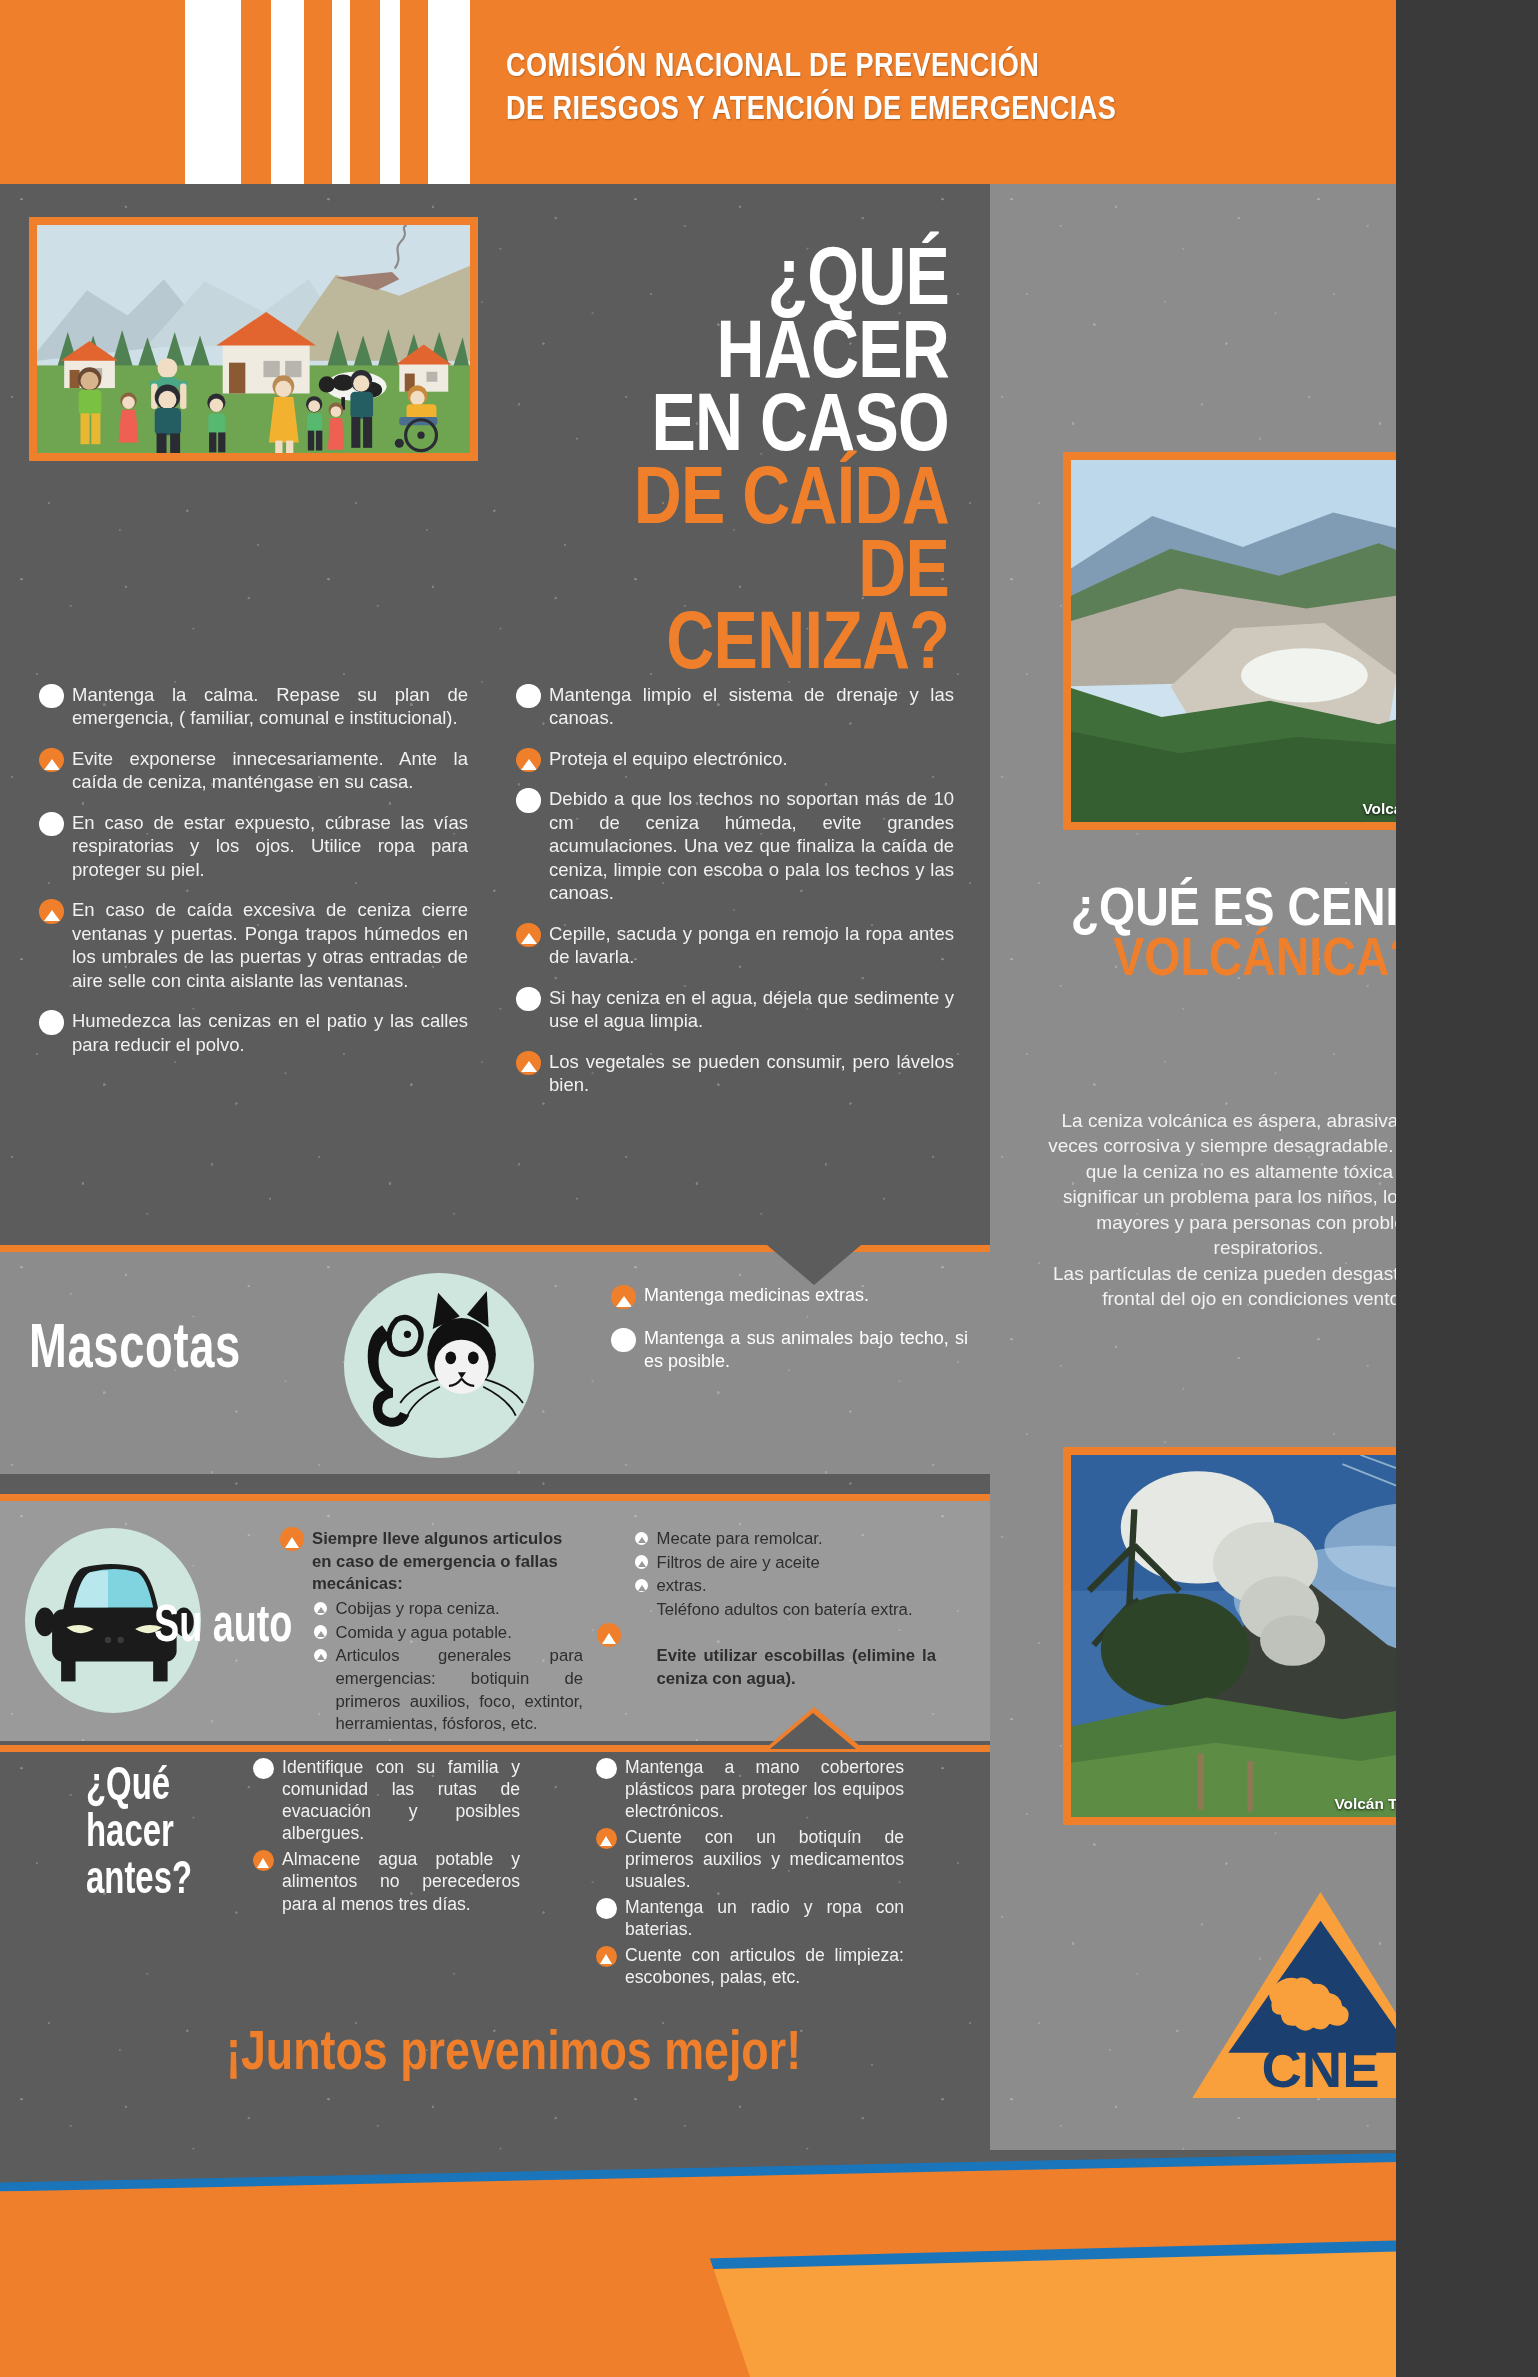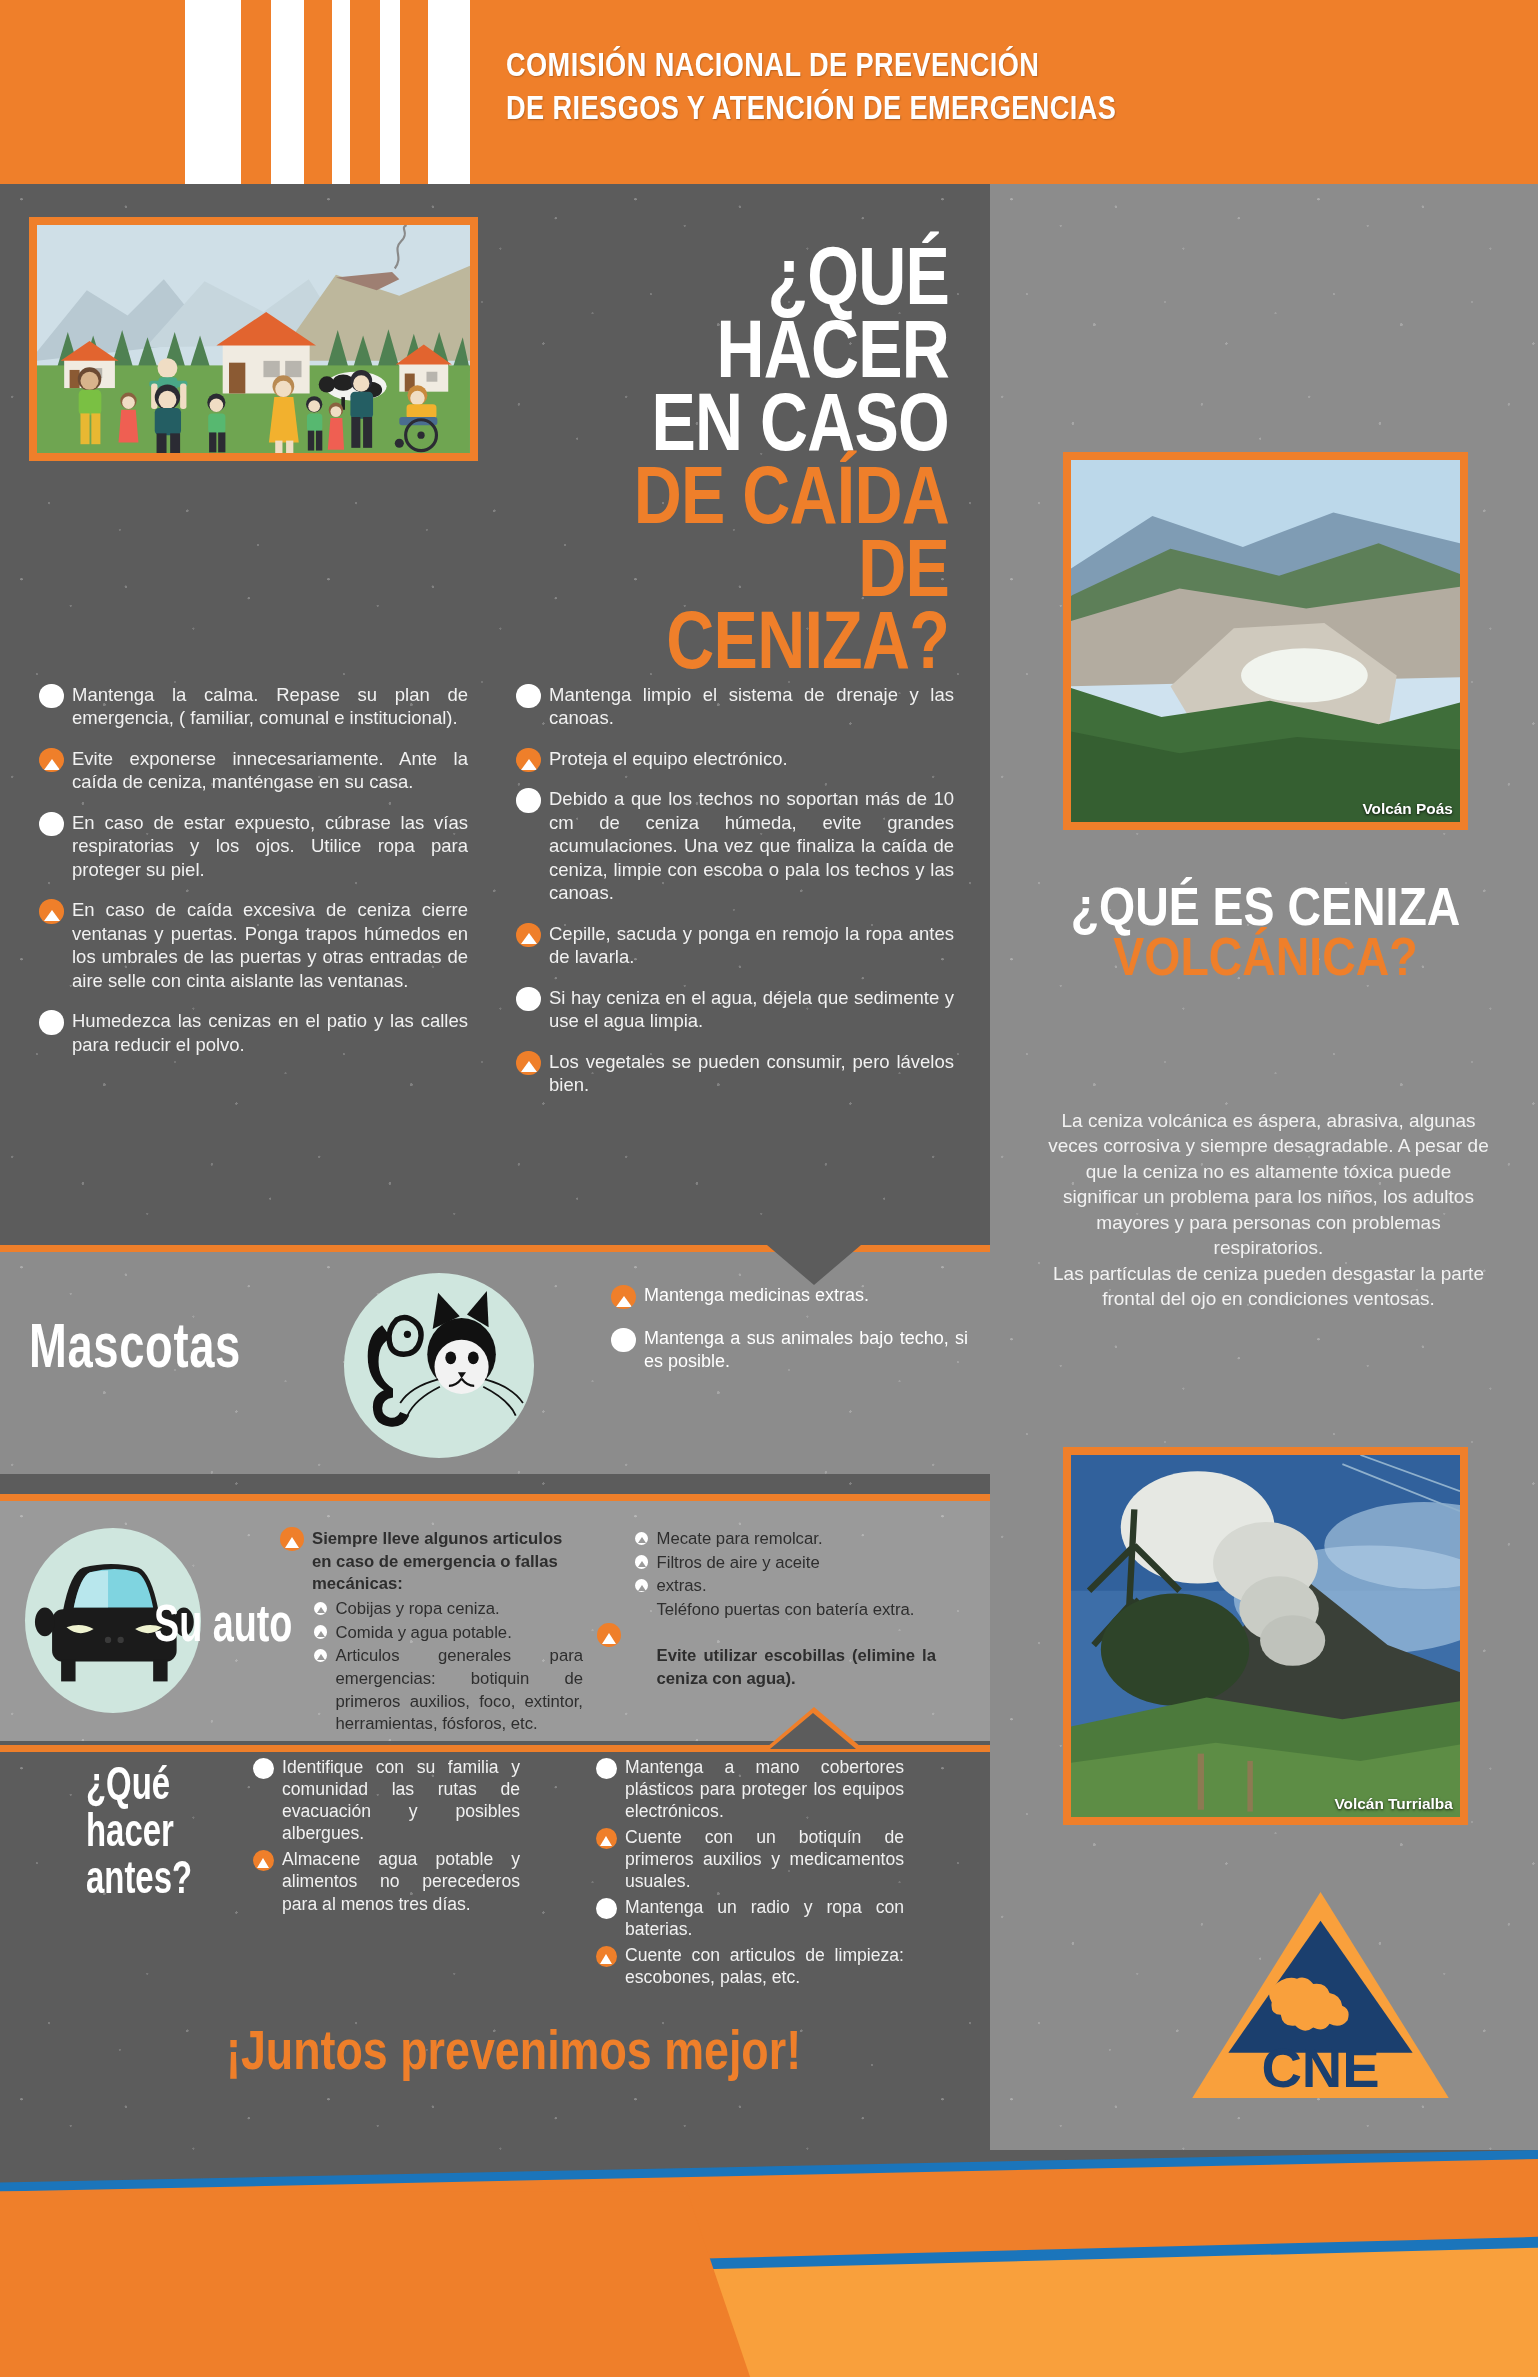--- a/index.html
+++ b/index.html
@@ -1,21 +1,21 @@
 <!DOCTYPE html>
 <html style="font-size:14.5px"><head>
 <meta charset="utf-8">
 <style>
   * { box-sizing: border-box; margin: 0; padding: 0; }
   html, body { background: #3a3a3a; }
   body { font-family: "Liberation Sans", sans-serif; }
 
   .poster {
     position: relative;
-    width: 1538px;
+    width: 1396px;
     height: 2377px;
     overflow: hidden;
     background: #585858;
   }
 
   
   .header {
     position: absolute; left:0; top:0; width:1538px; height:184px;
     background:#ef7f2a; overflow:hidden;
   }
@@ -539,21 +539,21 @@
         <div class="sub-item"><span class="dico"></span><span>Comida y agua potable.</span></div>
         <div class="sub-item"><span class="dico"></span><span>Articulos generales para emergencias: botiquin de primeros auxilios, foco, extintor, herramientas, fósforos, etc.</span></div>
       </div>
   </div>
   <div class="auto-col" id="auto-col-2">
     <div id="auto-items-2">
         <div class="sub-item"><span class="dico"></span><span>Mecate para remolcar.</span></div>
         <div class="sub-item"><span class="dico"></span><span>Filtros de aire y aceite</span></div>
         <div class="sub-item"><span class="dico"></span><span>extras.</span></div>
       </div>
-    <div style="padding-left:23.5px;">Teléfono puertas con batería extra.</div>
+    <div style="padding-left:23.5px;">Teléfono adultos con batería extra.</div>
     <div class="auto-bold" style="padding-left:23.5px; margin-top:23.5px; text-align:justify;">Evite utilizar escobillas (elimine la ceniza con agua).</div>
   </div>
 
   <div class="band-antes">
     <div class="speck"></div>
   </div>
   <div class="divider" style="top:1745px;"></div>
   <div class="notch-up" style="left:767px; top:1707px; border-bottom:40px solid #ef7f2a;"></div>
   <div class="notch-up" style="left:770px; top:1713px; border-left-width:43px; border-right-width:43px; border-bottom:36px solid #5c5c5c;"></div>
 

